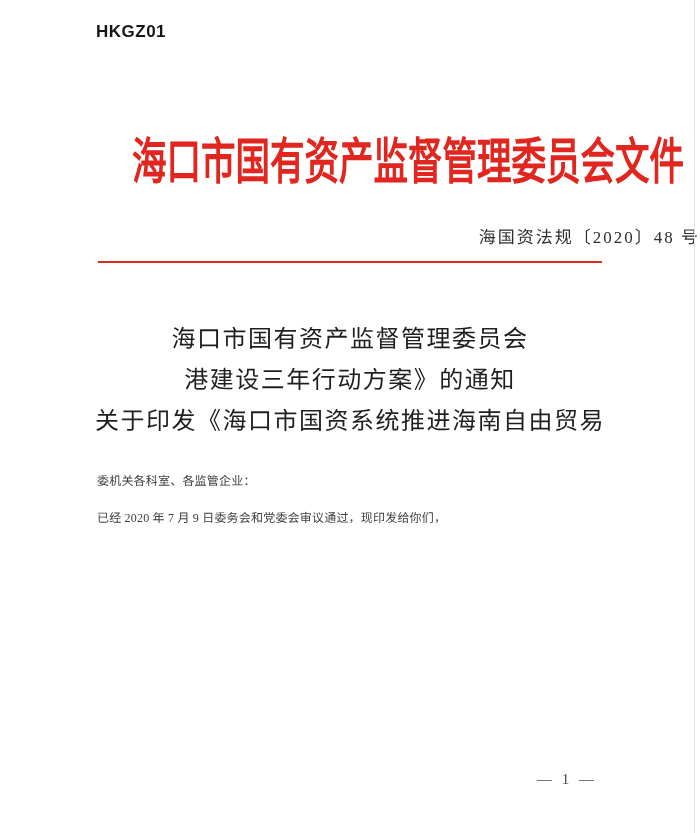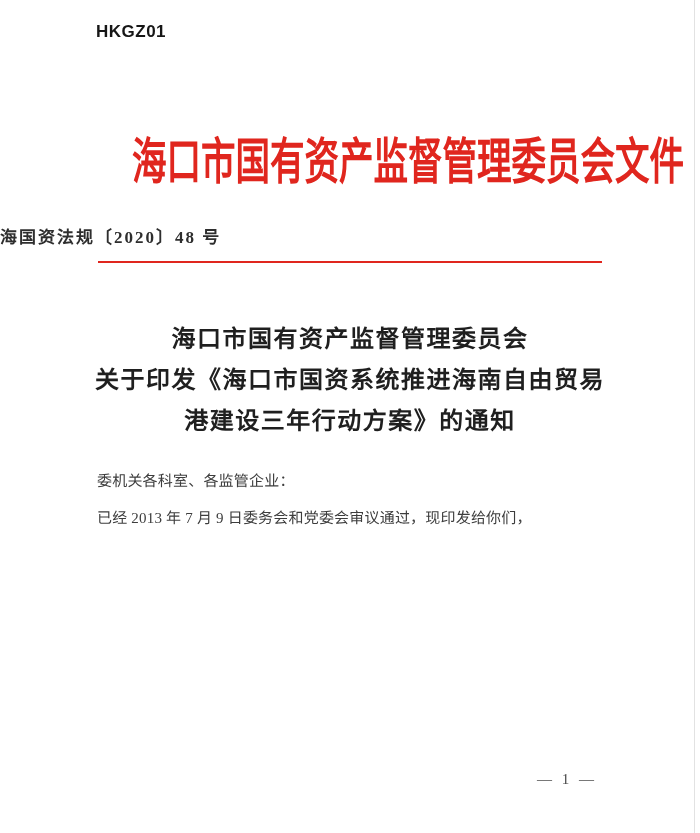--- a/index.html
+++ b/index.html
@@ -50,53 +50,52 @@
     color: var(--accent-red);
     transform: scaleX(0.69);
     transform-origin: center;
     letter-spacing: 0;
   }
   .doc-number {
     position: absolute;
     left: 0;
     top: 226px;
     width: 700px;
-    text-align: left;
+    text-align: right;
     font-size: 17px;
     line-height: 24px;
     letter-spacing: 2px;
     color: #2e2e2e;
-    font-weight: bold;
   }
   .red-divider {
     position: absolute;
     left: 98px;
     top: 261px;
     width: 504px;
     height: 2px;
     background: var(--accent-red);
   }
   .notice-title {
     position: absolute;
     left: 0;
     top: 319px;
     width: 700px;
     text-align: center;
-    font-weight: bold;
+    font-weight: normal;
     font-size: 24px;
     line-height: 41px;
     letter-spacing: 1.5px;
     color: var(--title-text);
   }
   .body-block {
     position: absolute;
     left: 97px;
     top: 463px;
     width: 512px;
-    font-size: 15px;
+    font-size: 12px;
     line-height: 37px;
     color: var(--body-text);
     letter-spacing: 0.2px;
   }
   .body-line { white-space: nowrap; }
   .indent-2em { text-indent: 43px; }
   .attachment-block {
     position: absolute;
     left: 97px;
     top: 637px;
@@ -133,27 +132,27 @@
   <div class="masthead">
     <span class="masthead-inner">海口市国有资产监督管理委员会文件</span>
   </div>
 
   <div class="doc-number">海国资法规〔2020〕48 号</div>
 
   <div class="red-divider"></div>
 
   <div class="notice-title">
     <div class="notice-title-line">海口市国有资产监督管理委员会</div>
+    <div class="notice-title-line">港建设三年行动方案》的通知</div>
     <div class="notice-title-line">关于印发《海口市国资系统推进海南自由贸易</div>
-    <div class="notice-title-line">港建设三年行动方案》的通知</div>
   </div>
 
   <div class="body-block">
     <div class="body-line">委机关各科室、各监管企业：</div>
-    <div class="body-line">已经 2013 年 7 月 9 日委务会和党委会审议通过，现印发给你们，</div>
+    <div class="body-line">已经 2020 年 7 月 9 日委务会和党委会审议通过，现印发给你们，</div>
   </div>
 
 
   <div class="page-number">— 1 —</div>
 
   <div class="page-edge"></div>
 
 </div>
 
 </body></html>

